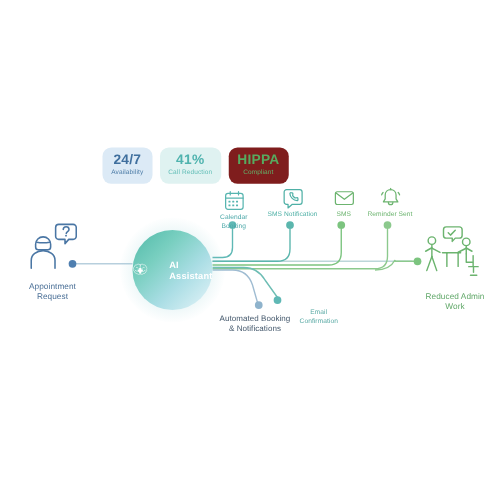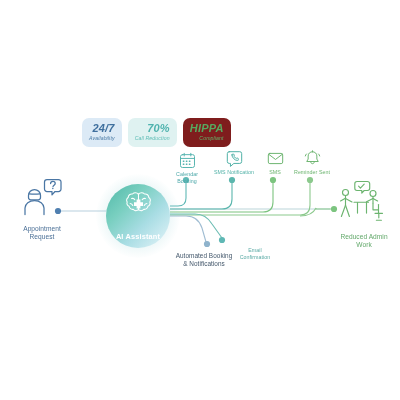--- a/index.html
+++ b/index.html
@@ -6,22 +6,22 @@
   body{
     width:400px;height:400px;background:#ffffff;
     font-family:"Liberation Sans", sans-serif;
     overflow:hidden;position:relative;
   }
   #stage{position:absolute;inset:0;width:400px;height:400px;}
 
   
   .badges{position:absolute;left:82px;top:118px;display:flex;gap:6px;align-items:flex-start;}
   .badge{
-    border-radius:7px;padding:4px 7px 5px 7px;text-align:right;
-    min-width:30px;box-sizing:border-box;font-style:italic;
+    border-radius:7px;padding:4px 7px 5px 7px;text-align:center;
+    min-width:30px;box-sizing:border-box;
   }
   .badge .big{font-size:11px;font-weight:bold;line-height:12px;letter-spacing:.2px;}
   .badge .small{font-size:5.2px;line-height:7px;margin-top:1px;letter-spacing:.1px;}
   .badge-blue{background:#dceaf6;}
   .badge-blue .big{color:#3f6f9e;}
   .badge-blue .small{color:#4b7ba6;}
   .badge-teal{background:#dff2f1;}
   .badge-teal .big{color:#4fb3ae;}
   .badge-teal .small{color:#5fbdb6;}
   .badge-green{background:#7f1d1d;}
@@ -29,21 +29,21 @@
   .badge-green .small{color:#62b36a;}
 
   
   .hub-glow{
     position:absolute;left:96px;top:174px;width:84px;height:84px;border-radius:50%;
     background:radial-gradient(circle at 50% 50%, rgba(120,200,205,.33) 0%, rgba(150,210,215,.16) 52%, rgba(255,255,255,0) 72%);
   }
   .hub{
     position:absolute;left:106px;top:184px;width:64px;height:64px;border-radius:50%;
     background:linear-gradient(135deg,#4fb9a8 0%, #79cfc0 32%, #a9dde4 62%, #e7f5fa 100%);
-    display:flex;flex-direction:column;align-items:center;justify-content:center;gap:17px;
+    display:flex;align-items:center;justify-content:center;gap:17px;
   }
   .hub-label{font-size:7.4px;color:#ffffff;font-weight:bold;letter-spacing:.15px;}
 
   
   .node{position:absolute;text-align:center;}
   .node-cap{font-size:6.6px;line-height:8.4px;margin-top:3px;letter-spacing:.05px;}
   #node-request{left:6px;top:176px;width:72px;}
   #node-request .node-cap{color:#4a6f96;}
   #node-admin{left:330px;top:180px;width:68px;}
   #node-admin .node-cap{color:#63a96b;}
@@ -99,21 +99,21 @@
     <circle cx="207" cy="244" r="3.1" fill="#8fb3cc"></circle>
     <circle cx="334" cy="209" r="3.1" fill="#7cc47f"></circle>
   </svg>
 
   <div class="badges">
     <div class="badge badge-blue">
       <div class="big">24/7</div>
       <div class="small">Availability</div>
     </div>
     <div class="badge badge-teal">
-      <div class="big">70%</div>
+      <div class="big">41%</div>
       <div class="small">Call Reduction</div>
     </div>
     <div class="badge badge-green">
       <div class="big">HIPPA</div>
       <div class="small">Compliant</div>
     </div>
   </div>
 
   <div class="hub-glow"></div>
   <div class="hub">

